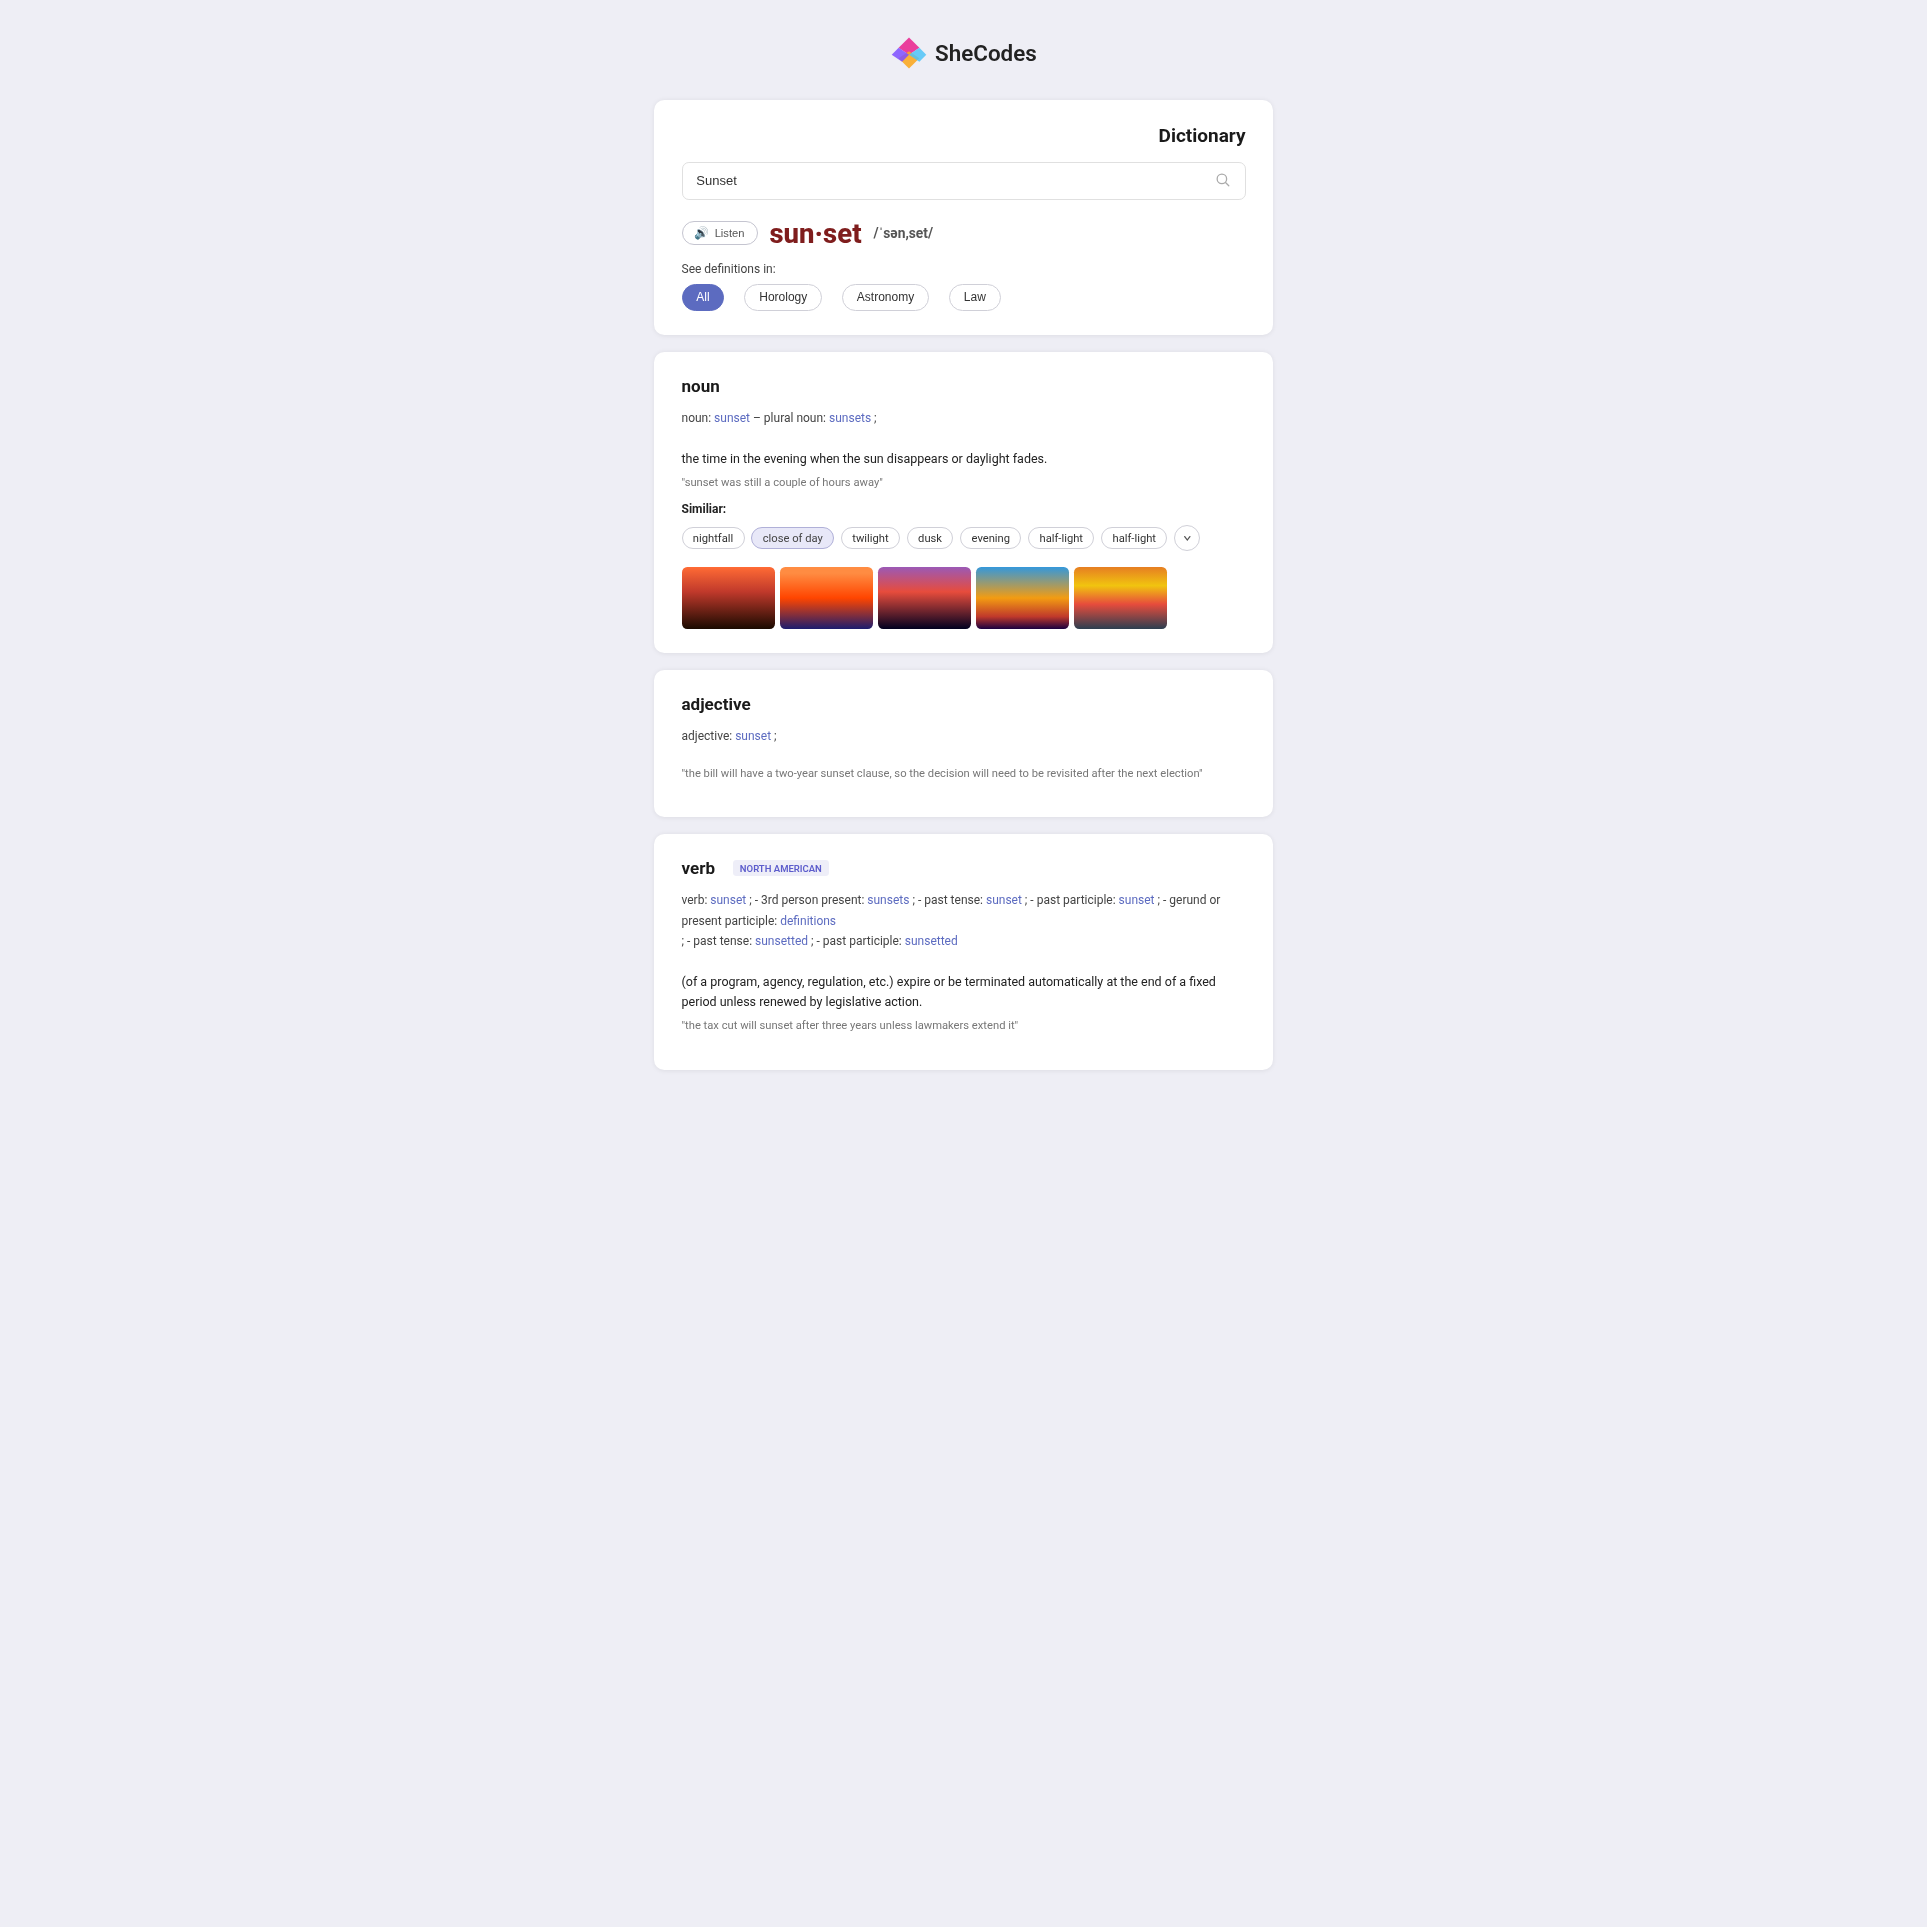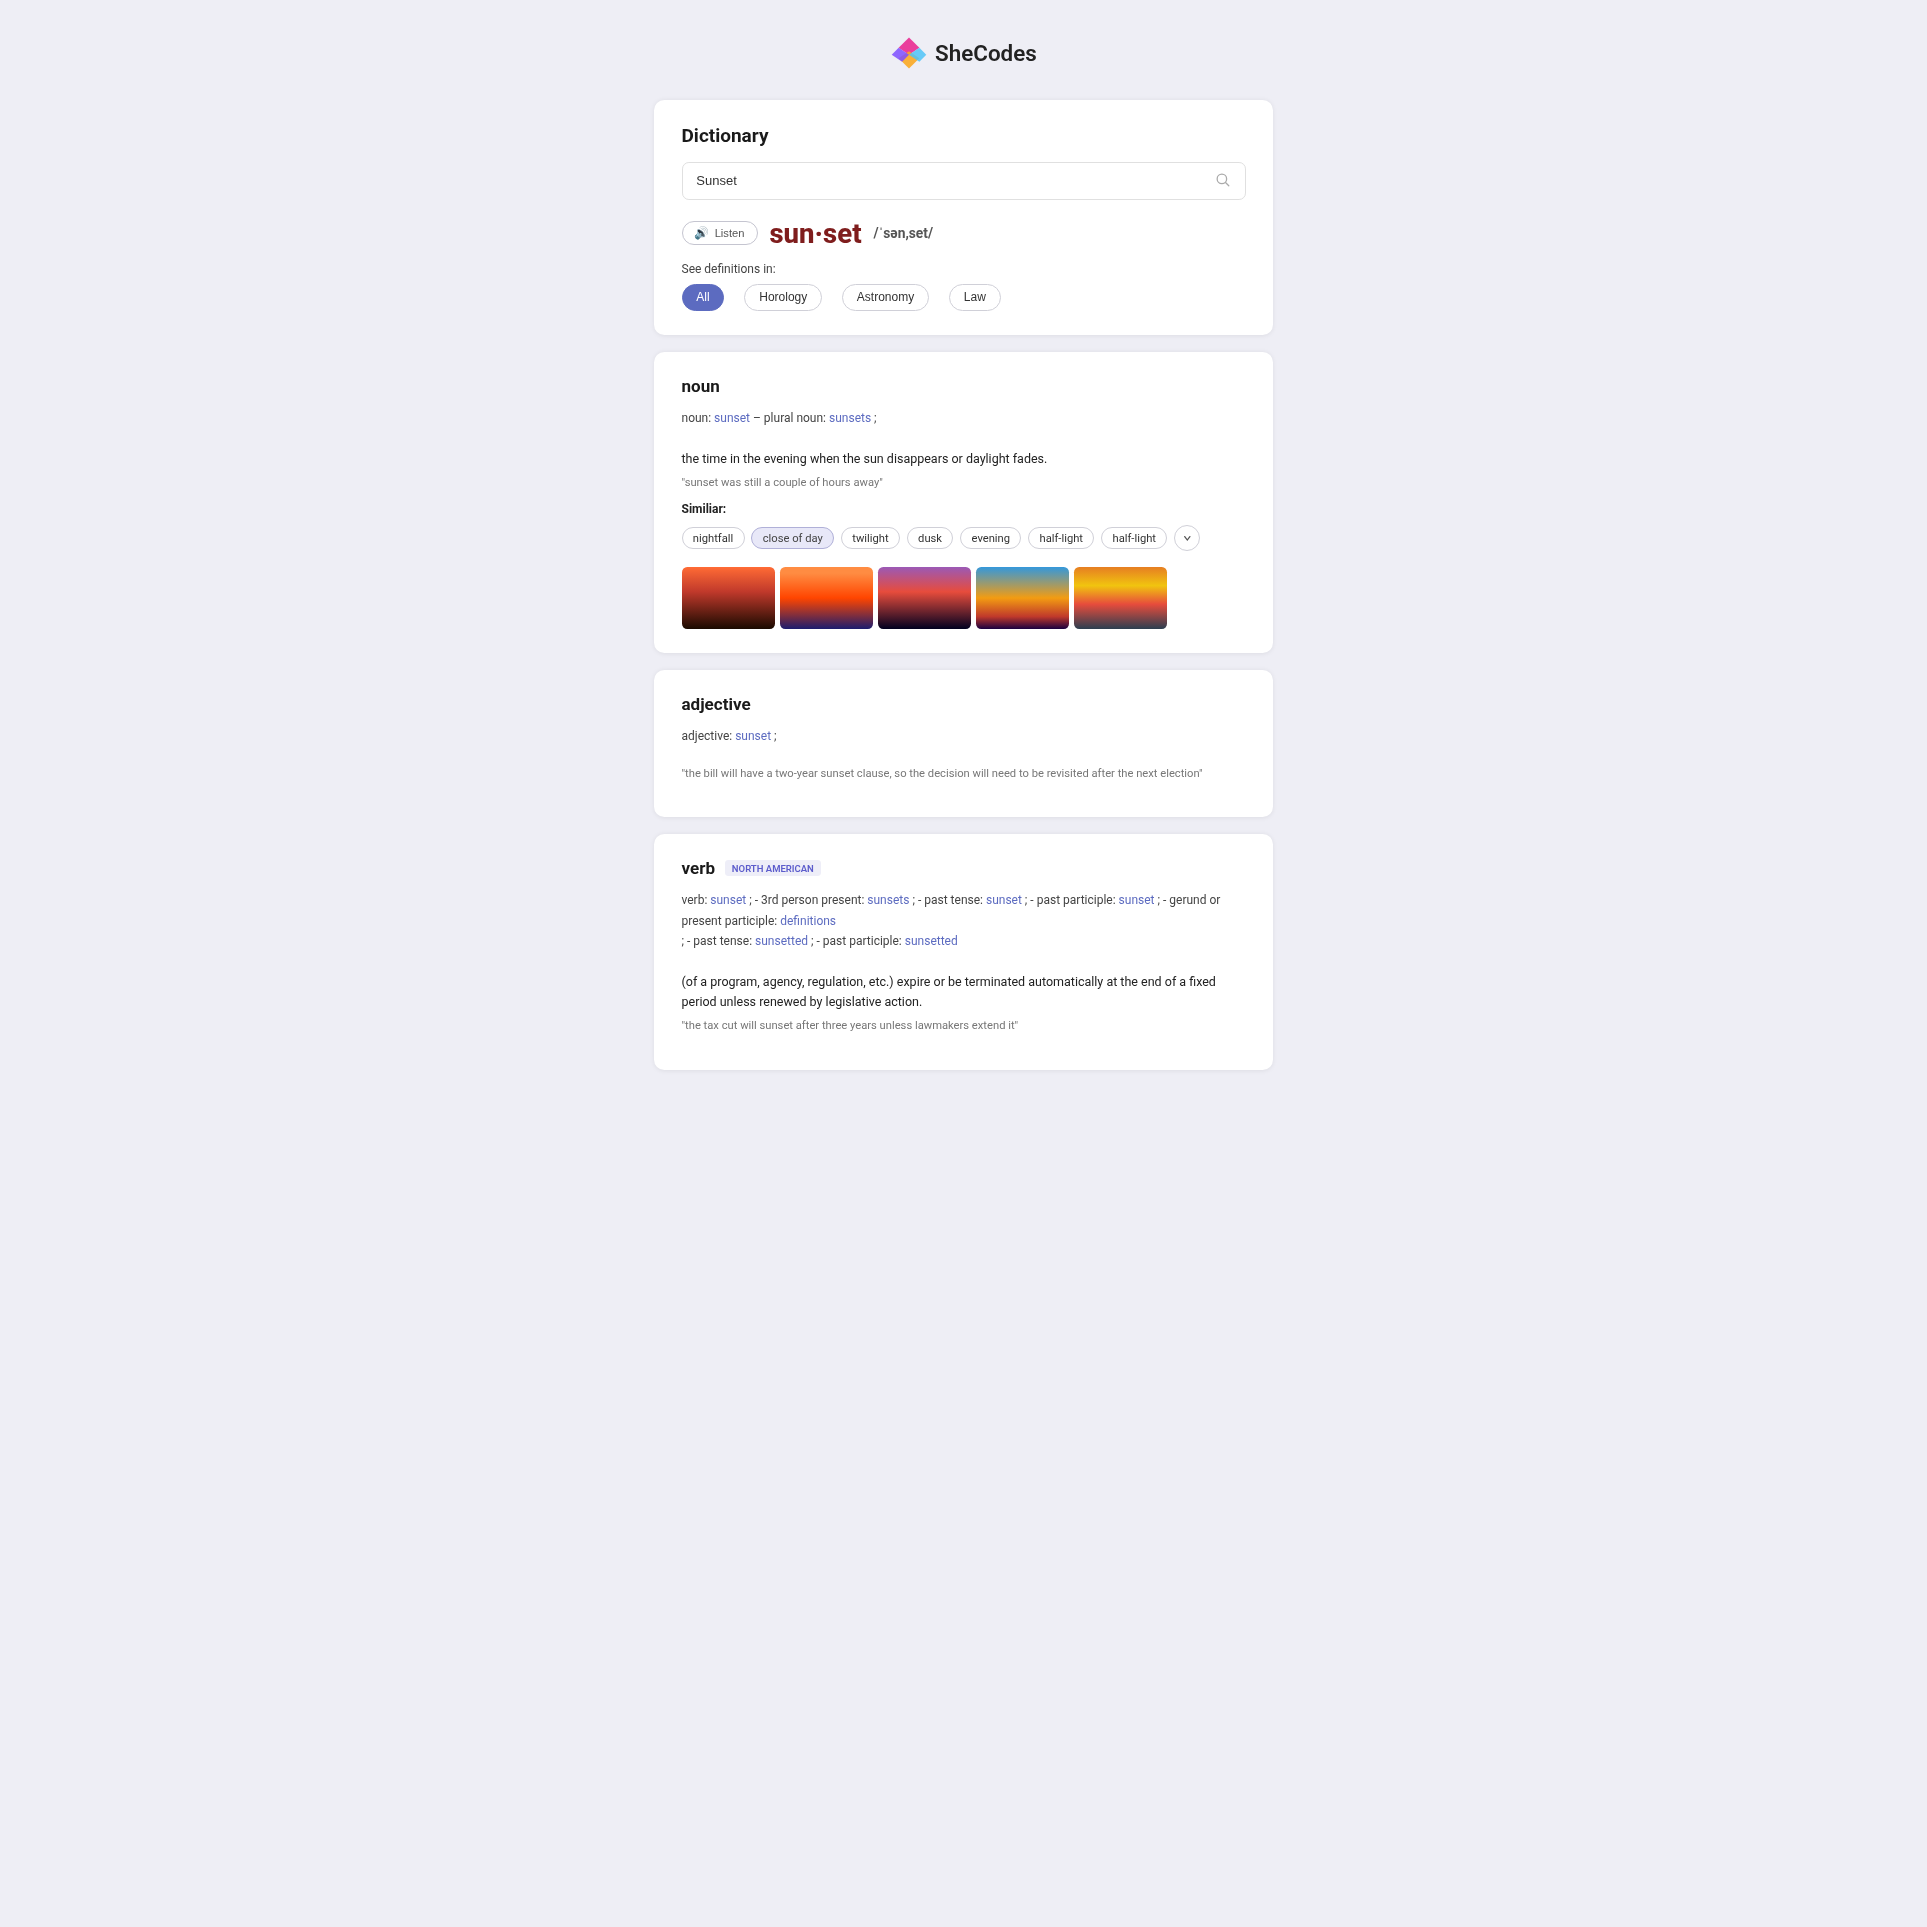--- a/index.html
+++ b/index.html
@@ -42,20 +42,21 @@
       border-radius: 10.3px;
       padding: 24px 27.5px;
       box-shadow: 0 0.9px 5.2px rgba(0,0,0,0.07);
     }
 
     .card-title {
       font-size: 19px;
       font-weight: 700;
       color: #1a1a1a;
       margin-bottom: 15.5px;
+      text-align: right;
     }
 
     .search-container {
       display: flex;
       align-items: center;
       border: 1.3px solid #e0e0e0;
       border-radius: 6.9px;
       padding: 8.6px 13.8px;
       margin-bottom: 17px;
     }
@@ -242,21 +243,21 @@
     .img-5 { background: linear-gradient(180deg, #e67e22 0%, #f1c40f 30%, #e74c3c 60%, #2c3e50 100%); }
 
     .north-american-badge {
       display: inline-block;
       background: #eeeef8;
       color: #5c5ccc;
       font-size: 9.5px;
       font-weight: 600;
       padding: 2.6px 6.9px;
       border-radius: 3.4px;
-      margin-left: 10px;
+      margin-left: 18px;
       vertical-align: middle;
     }
 
     .verb-header {
       display: flex;
       align-items: center;
       margin-bottom: 12px;
     }
 
     .spacer { height: 6.9px; }

